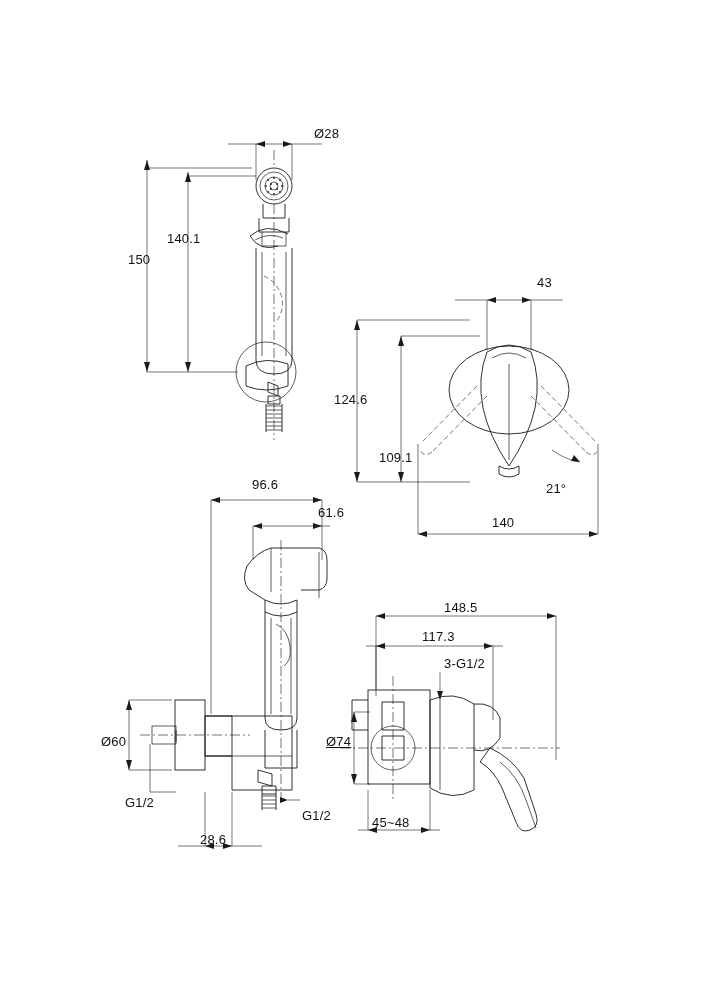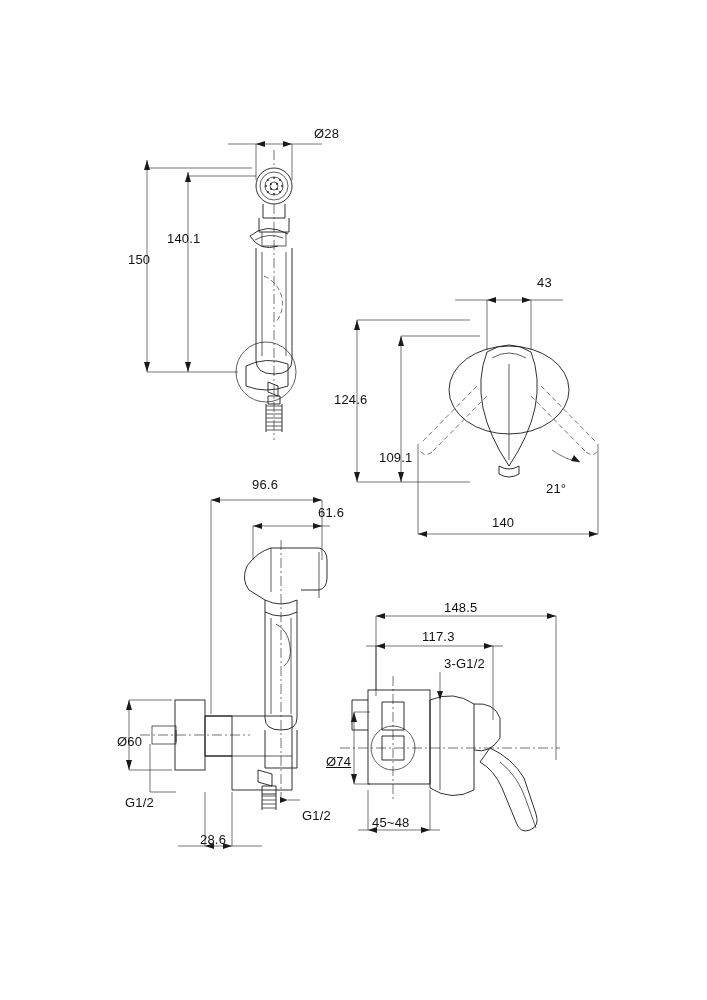--- a/index.html
+++ b/index.html
@@ -277,24 +277,24 @@
   <div class="dim-label" style="left:167px; top:231px;">140.1</div>
 
   <div class="dim-label" style="left:495px; top:275px;margin-left:42px;">43</div>
   <div class="dim-label" style="left:334px; top:392px;">124.6</div>
   <div class="dim-label" style="left:379px; top:406px;margin-top:44px;">109.1</div>
   <div class="dim-label" style="left:546px; top:481px;">21°</div>
   <div class="dim-label" style="left:492px; top:515px;">140</div>
 
   <div class="dim-label" style="left:252px; top:477px;">96.6</div>
   <div class="dim-label" style="left:274px; top:505px;margin-left:44px;">61.6</div>
-  <div class="dim-label" style="left:101px; top:734px;margin-left:16px;">Ø60</div>
+  <div class="dim-label" style="left:101px; top:734px;">Ø60</div>
   <div class="dim-label" style="left:125px; top:795px;">G1/2</div>
   <div class="dim-label" style="left:302px; top:808px;">G1/2</div>
   <div class="dim-label" style="left:200px; top:832px;">28.6</div>
 
   <div class="dim-label" style="left:444px; top:600px;">148.5</div>
   <div class="dim-label" style="left:422px; top:629px;">117.3</div>
   <div class="dim-label" style="left:444px; top:656px;">3-G1/2</div>
-  <div class="dim-label" style="left:326px; top:754px;text-decoration:underline;">Ø74</div>
+  <div class="dim-label" style="left:326px; top:734px;text-decoration:underline;">Ø74</div>
   <div class="dim-label" style="left:372px; top:815px;">45~48</div>
 
 </div>
 
 </body></html>

